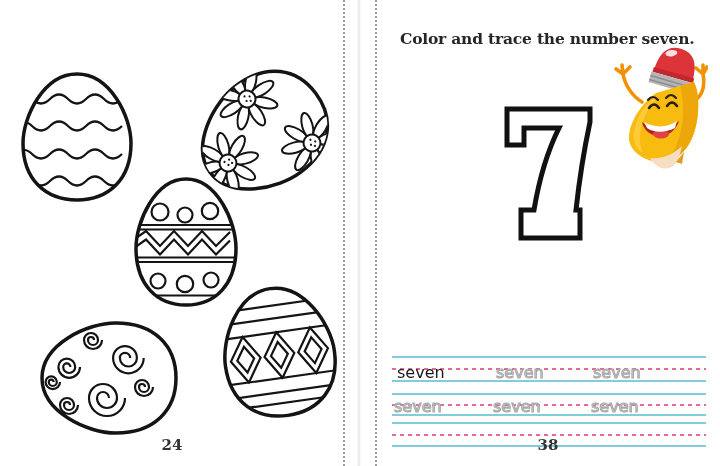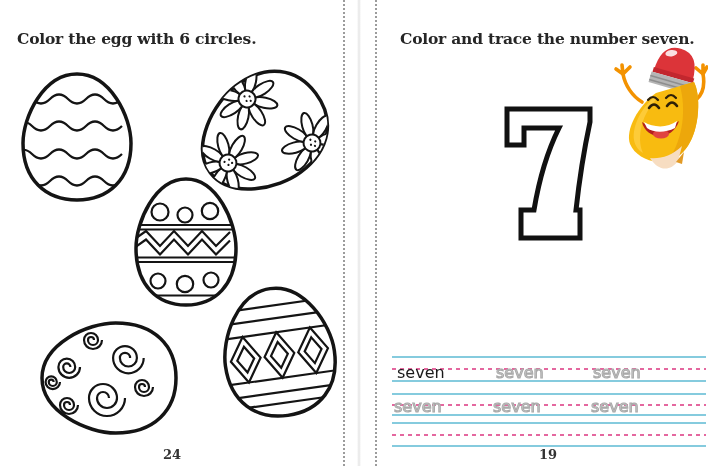--- a/index.html
+++ b/index.html
@@ -2,21 +2,21 @@
 <html><head>
 <meta charset="utf-8">
 <style>
   html,body{margin:0;padding:0;}
   .spread{position:relative;width:720px;height:466px;background:#ffffff;overflow:hidden;
           font-family:"DejaVu Serif","Liberation Serif",serif;}
   .page{position:absolute;top:0;height:466px;}
   .page.left{left:0;width:344px;}
   .page.right{left:376px;width:344px;}
   .title{position:absolute;font-weight:700;font-size:15.5px;letter-spacing:-0.2px;color:#262626;white-space:nowrap;}
-  .pagenum{position:absolute;bottom:4px;width:100%;text-align:center;font-weight:700;font-size:13px;color:#333;margin-top:28px;}
+  .pagenum{position:absolute;bottom:12px;width:100%;text-align:center;font-weight:700;font-size:15px;color:#333;margin-top:28px;}
   .divider{position:absolute;top:0;height:466px;width:0;border-left:2px dotted #9c9c9c;}
   .divider.d1{left:343px;} .divider.d2{left:375px;}
   .spine{position:absolute;top:0;left:357px;width:4px;height:466px;
          background:linear-gradient(90deg,rgba(0,0,0,0) 0%,rgba(0,0,0,0.10) 50%,rgba(0,0,0,0) 100%);}
   svg{position:absolute;display:block;}
   .eggs-svg{left:0;top:0;}
   .seven-svg{left:504px;top:106px;}
   .pencil-svg{left:606px;top:40px;}
   .tracelines{position:absolute;left:392px;top:354px;width:314px;height:95px;}
   .gl{position:absolute;left:0;width:100%;height:2px;}
@@ -26,21 +26,20 @@
         font-size:16px;line-height:20px;white-space:nowrap;}
   .word.solid{color:#191919;}
   .word.trace{color:#e0e0e0;-webkit-text-stroke:1.1px #a9a9a9;}
 </style>
 </head>
 <body>
 
 <div class="spread">
 
   <section class="page left">
-    <h1 class="title" style="left:17px;top:19px;">Color the egg with 6 circles.</h1>
 
     <svg class="eggs-svg" width="344" height="466" viewBox="0 0 344 466">
       <defs>
         <clipPath id="c1">
             <path d="M77,74 C110.5,74 131,116.8 131,143.3 C131,179.8 108.3,200 77,200 C45.7,200 23,179.8 23,143.3 C23,116.8 43.5,74 77,74 Z"></path>
           </clipPath>
         <clipPath id="c2">
             <path d="M263,67 C296.5,67 317,111.9 317,139.6 C317,177.9 294.3,199 263,199 C231.7,199 209,177.9 209,139.6 C209,111.9 229.5,67 263,67 Z" transform="rotate(-127 263 133)"></path>
           </clipPath>
         <clipPath id="c3">
@@ -216,15 +215,15 @@
 
     <span class="word solid" style="left:5px;top:9px;">seven</span>
     <span class="word trace" style="left:104px;top:9px;">seven</span>
     <span class="word trace" style="left:201px;top:9px;">seven</span>
 
     <span class="word trace" style="left:2px;top:43px;">seven</span>
     <span class="word trace" style="left:101px;top:43px;">seven</span>
     <span class="word trace" style="left:199px;top:43px;">seven</span>
   </div>
 
-  <div class="pagenum" style="left:376px;width:344px;">19</div>
+  <div class="pagenum" style="left:376px;width:344px;">38</div>
 
 </div>
 
 </body></html>

